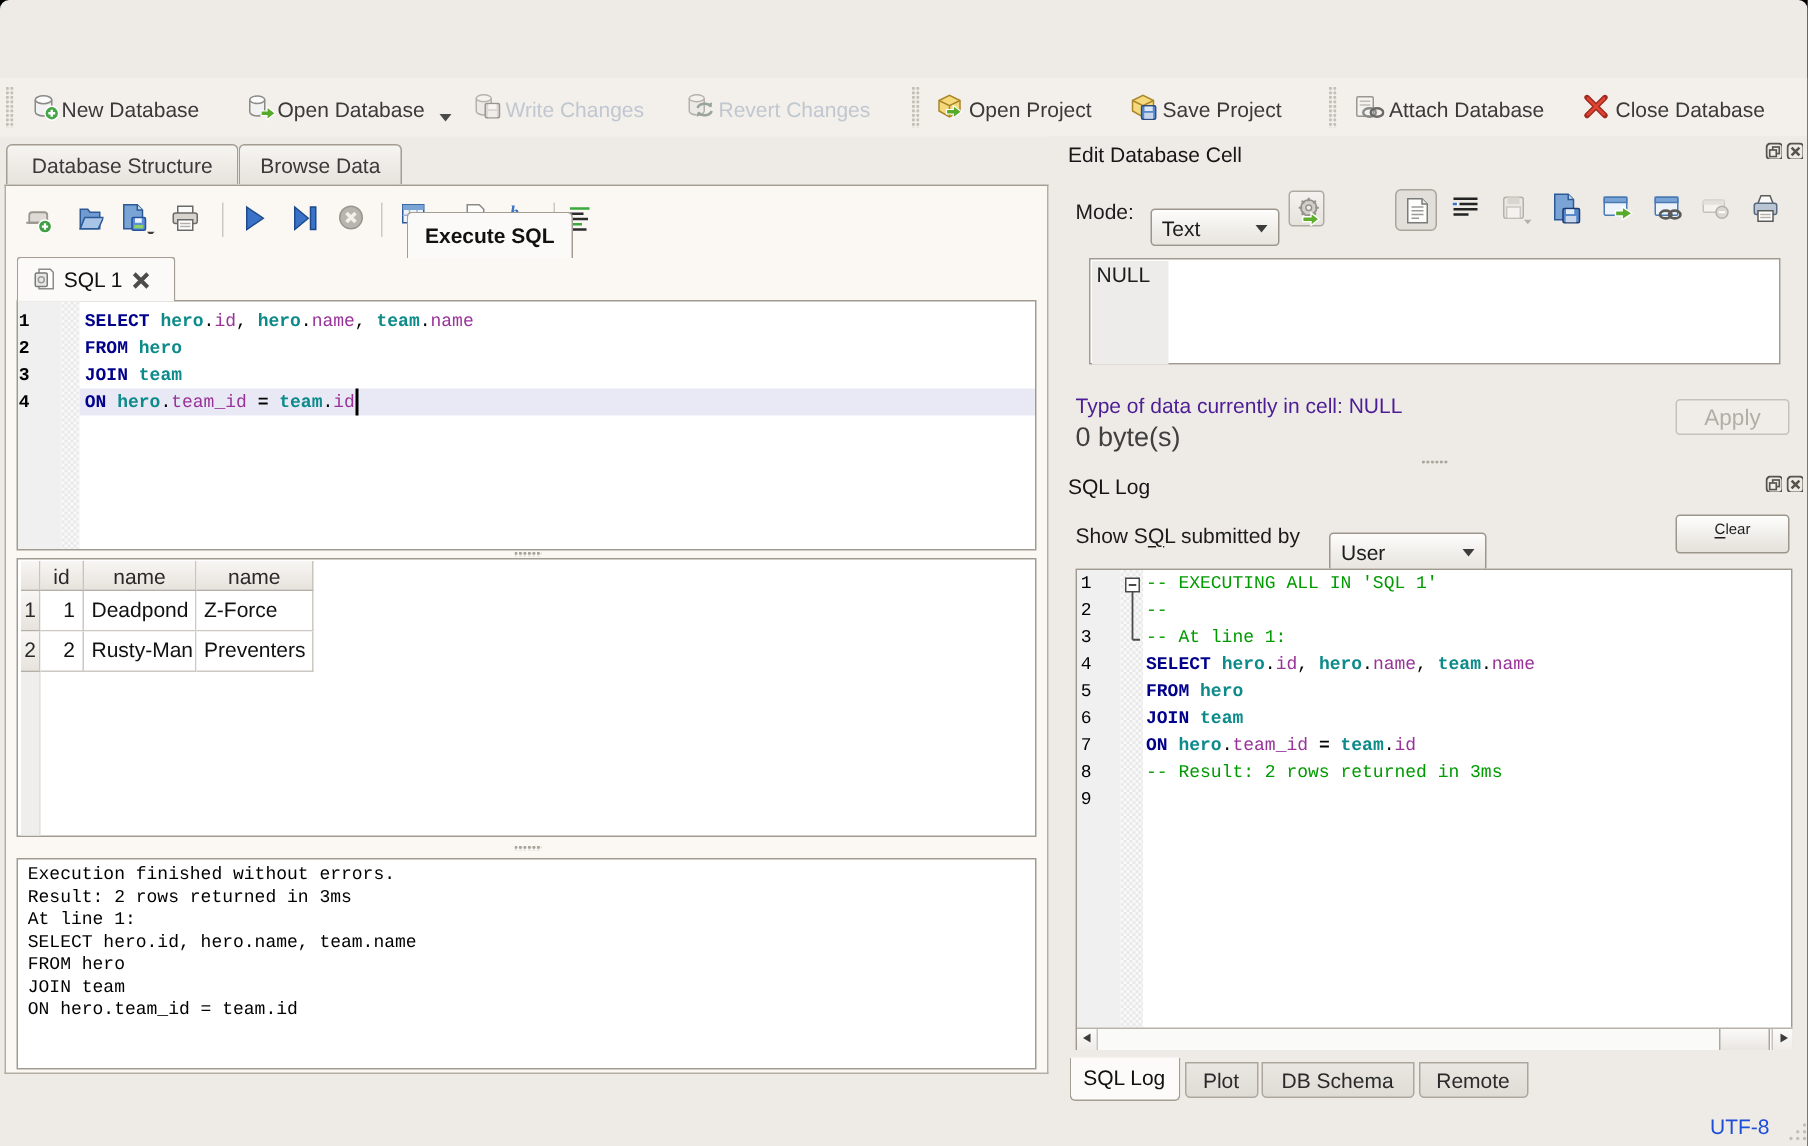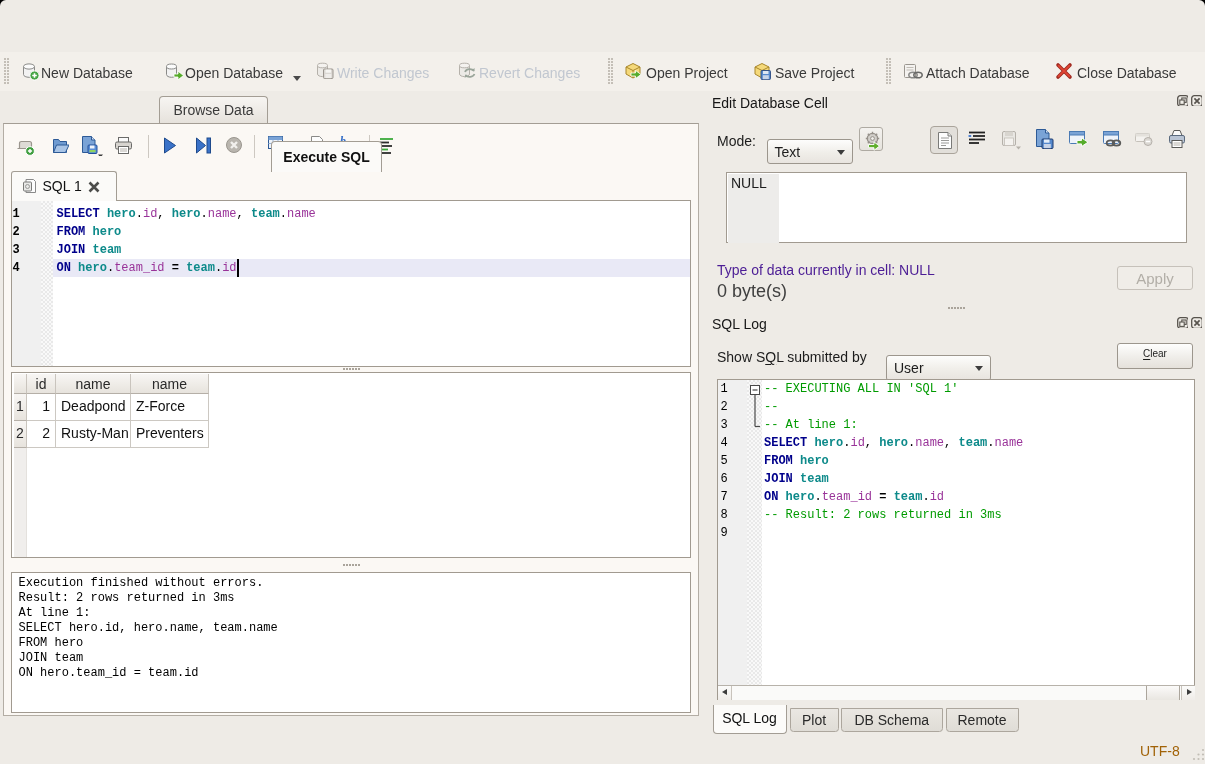--- a/index.html
+++ b/index.html
@@ -135,20 +135,21 @@
     <span class="tbtext dis" style="left:337px;">Write Changes</span>
     <span class="tbtext dis" style="left:479px;">Revert Changes</span>
     <div class="grip" style="left:608px;"></div>
     <span class="tbtext" style="left:646px;text-align:right;">Open Project</span>
     <span class="tbtext" style="left:775px;">Save Project</span>
     <div class="grip" style="left:886px;"></div>
     <span class="tbtext" style="left:926px;">Attach Database</span>
     <span class="tbtext" style="left:1077px;">Close Database</span>
   </div>
 
+  <div class="mtab" style="left:4px;width:155px;">Database Structure</div>
   <div class="mtab" style="left:159px;width:109px;">Browse Data</div>
   <div class="mtab active" style="left:271px;width:111px;">Execute SQL</div>
   <div id="pane">
 
     <div id="sqlbar" style="position:absolute;left:0;top:8px;width:690px;height:30px;">
       <svg style="position:absolute;left:11.8px;top:4px;" width="21" height="20">
         <path d="M3.5 7.5 q0 -2 2 -2 h8 q2 0 2 2 v5 h-12 z" fill="#dedbd6" stroke="#9a958d" stroke-width="1.2"></path>
         <path d="M1.5 12.5 h16" stroke="#9a958d" stroke-width="1.2"></path>
         <circle cx="14" cy="15" r="4.4" fill="#3f9e3f" stroke="#fff" stroke-width="1"></circle>
         <path d="M14 12.9 v4.2 M11.9 15 h4.2" stroke="#fff" stroke-width="1.5"></path>
@@ -414,21 +415,21 @@
         <div style="position:absolute;left:428px;top:0;width:34.5px;height:14px;background:linear-gradient(#fbfaf9,#e9e6e1);border-left:1px solid #aba59c;border-right:1px solid #aba59c;"></div>
       </div>
     </div>
 
     <div class="btab" style="left:89.5px;width:49px;">Plot</div>
     <div class="btab" style="left:141px;width:101.5px;">DB Schema</div>
     <div class="btab" style="left:245.5px;width:73px;">Remote</div>
     <div style="position:absolute;left:12.5px;top:614px;width:74px;height:29px;background:#fcfbf9;border:1px solid #a39d94;border-top:none;border-radius:0 0 4px 4px;font-size:14px;color:#111;text-align:center;padding-top:5px;box-sizing:border-box;">SQL Log</div>
   </div>
   <div id="statusbar">
-    <span style="position:absolute;left:1140px;top:4px;font-size:14px;color:#a16207;">UTF-8</span>
+    <span style="position:absolute;left:1140px;top:4px;font-size:14px;color:#1d4ed8;">UTF-8</span>
     <svg style="position:absolute;left:1192px;top:9px;" width="13" height="13">
       <g fill="#c2beb6">
           <circle cx="11" cy="2" r="1.1"></circle>
           <circle cx="6.5" cy="6.5" r="1.1"></circle>
           <circle cx="11" cy="6.5" r="1.1"></circle>
           <circle cx="2" cy="11" r="1.1"></circle>
           <circle cx="6.5" cy="11" r="1.1"></circle>
           <circle cx="11" cy="11" r="1.1"></circle>
         </g>
     </svg>

